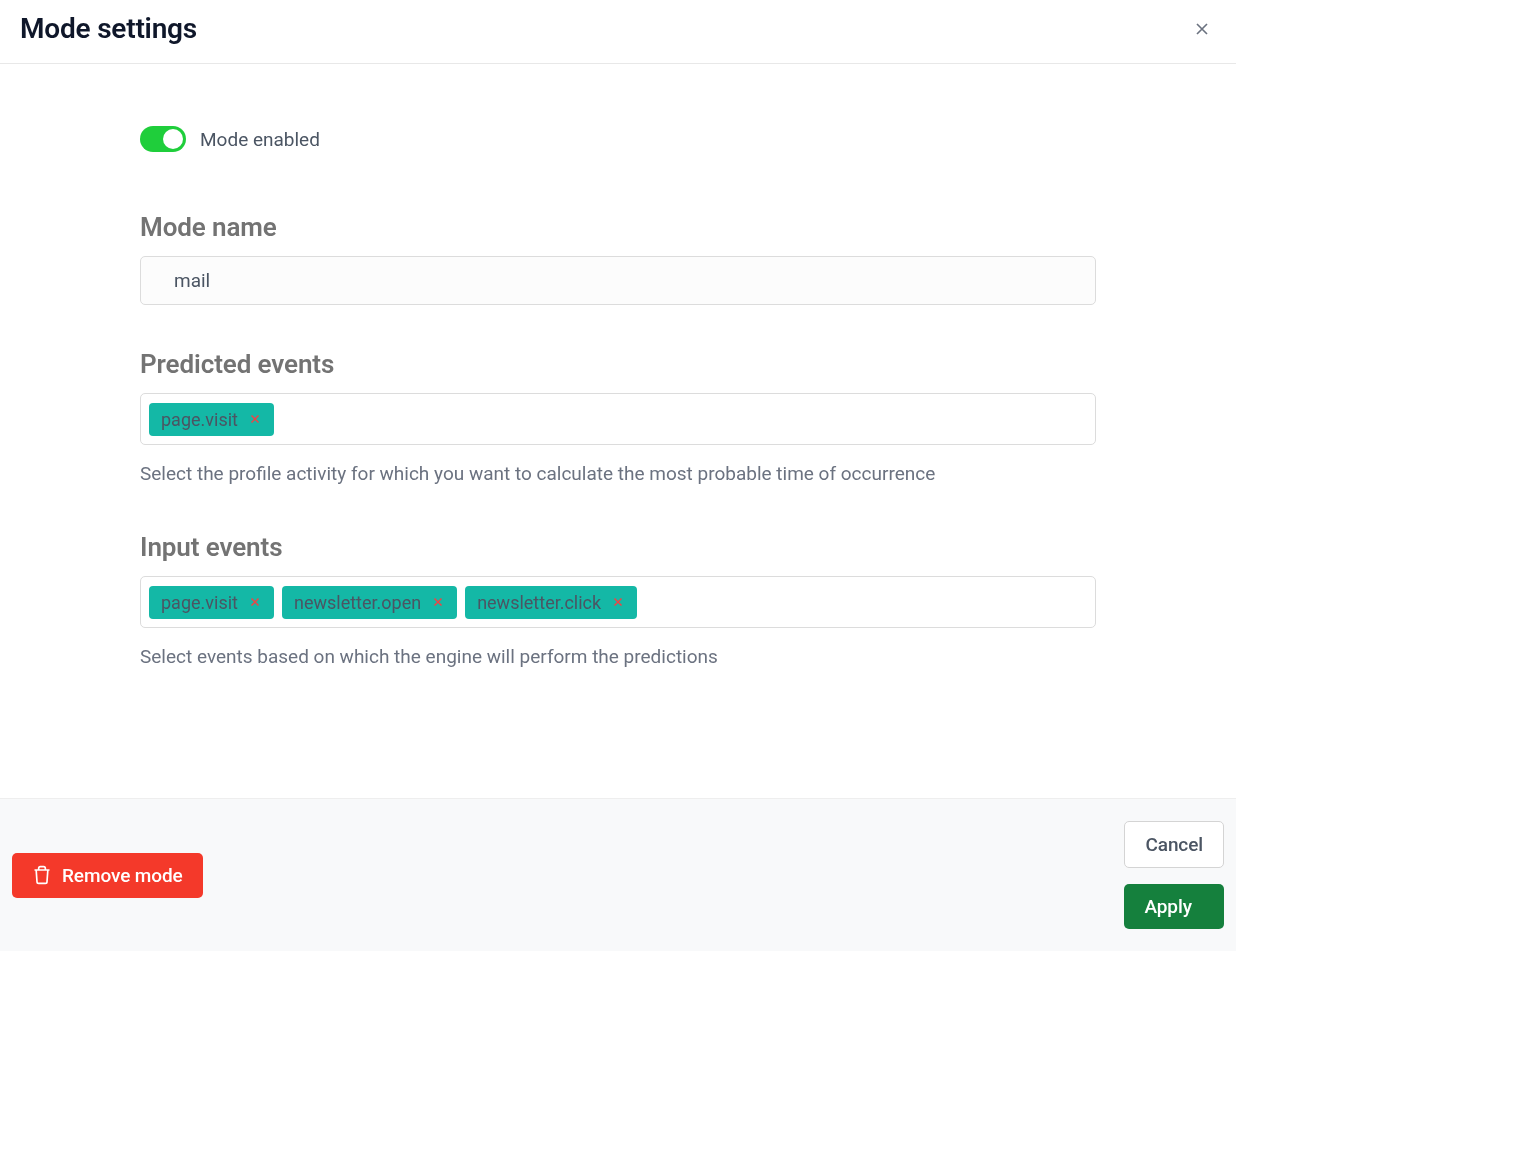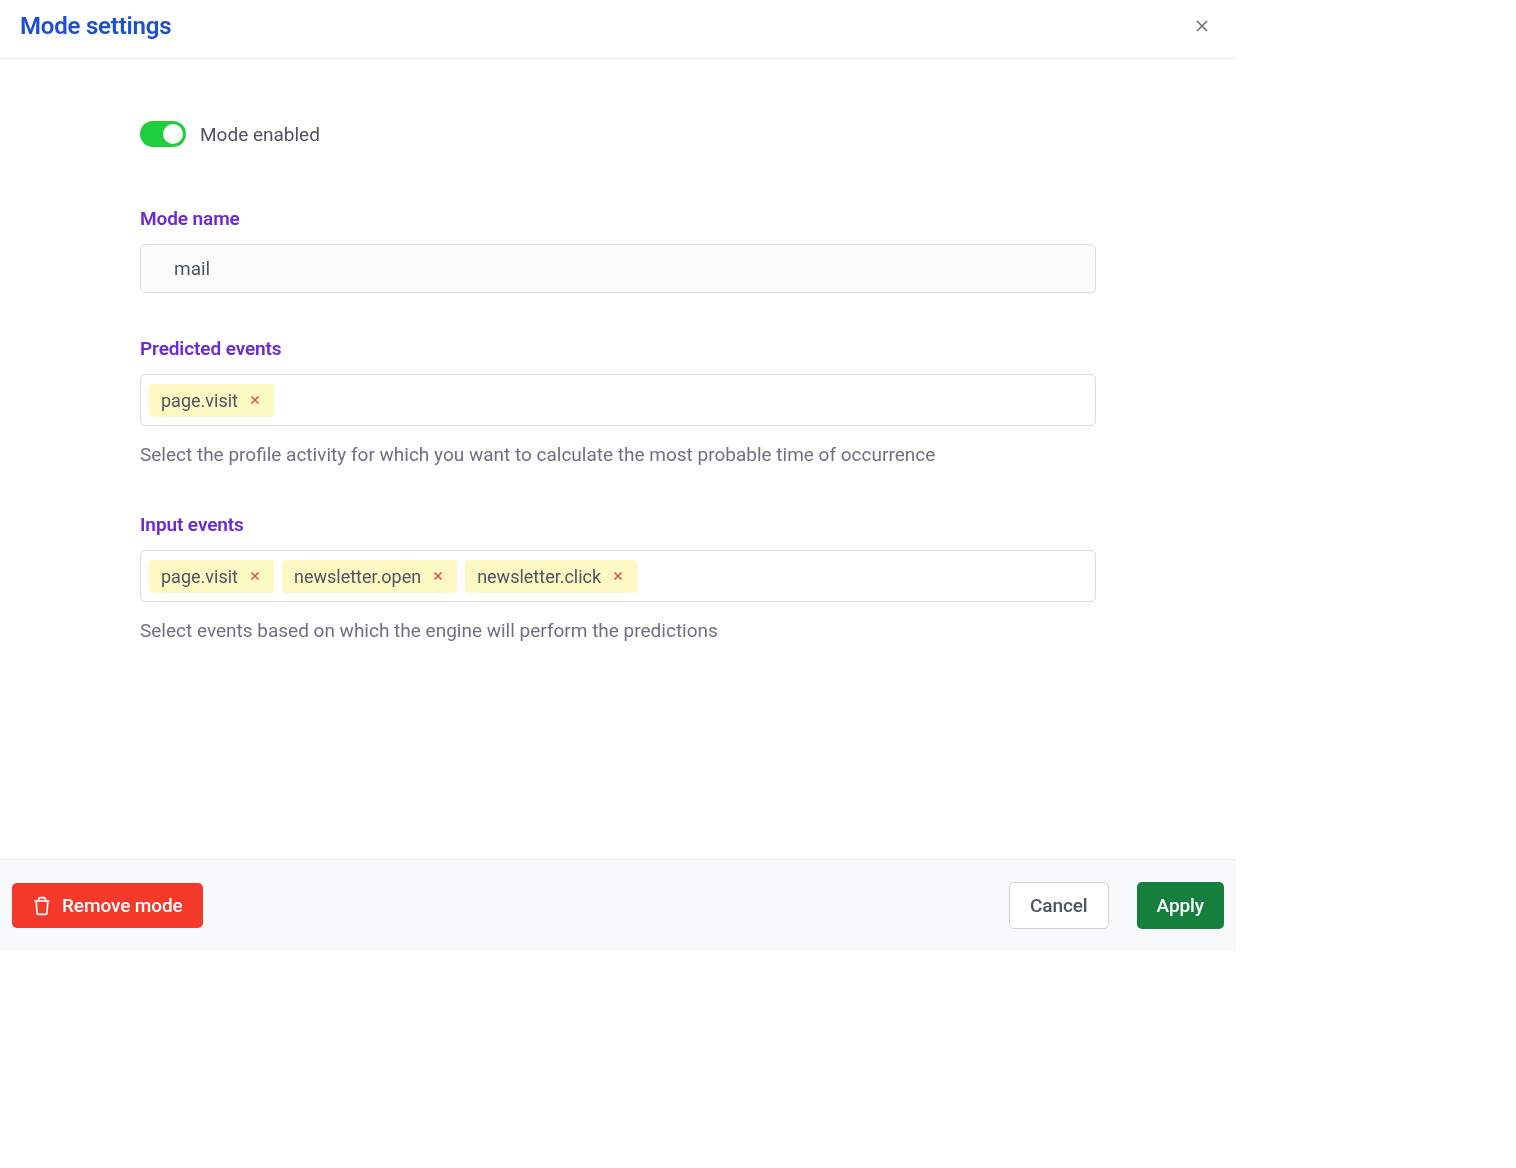--- a/index.html
+++ b/index.html
@@ -17,23 +17,23 @@
       flex-direction: column;
     }
     .header {
       display: flex;
       align-items: center;
       justify-content: space-between;
       padding: 12px 20px 18px 20px;
       border-bottom: 1px solid #e8e8e8;
     }
     .header-title {
-      font-size: 24px;
+      font-size: 28px;
       font-weight: 600;
-      color: #1d4ed8;
+      color: #0f172a;
       letter-spacing: -0.2px;
     }
     .close-btn {
       color: #6b7280;
       cursor: pointer;
       display: flex;
       align-items: center;
       justify-content: center;
       width: 28px;
       height: 28px;
@@ -74,23 +74,23 @@
     }
     .toggle-label {
       font-size: 19px;
       color: #4b5563;
       font-weight: 400;
     }
     .field-group {
       margin-bottom: 44px;
     }
     .field-label {
-      font-size: 19px;
+      font-size: 26px;
       font-weight: 600;
-      color: #6d28d9;
+      color: #737373;
       margin-bottom: 14px;
       letter-spacing: -0.1px;
     }
     .text-input {
       width: 100%;
       padding: 12px 33px;
       font-size: 19px;
       color: #4b5563;
       background: #fcfcfc;
       border: 1px solid #dcdcdc;
@@ -108,21 +108,21 @@
       display: flex;
       flex-wrap: wrap;
       gap: 8px;
       align-items: center;
     }
     .tag {
       display: inline-flex;
       align-items: center;
       gap: 10px;
       padding: 6px 12px;
-      background: #fef9c3;
+      background: #14b8a6;
       border-radius: 4px;
       font-size: 18px;
       color: #4b5563;
     }
     .tag-remove {
       display: inline-flex;
       align-items: center;
       justify-content: center;
       cursor: pointer;
       color: #ef4444;
@@ -167,21 +167,22 @@
     }
     .btn-danger svg {
       width: 20px;
       height: 22px;
       stroke: #ffffff;
       stroke-width: 2;
       fill: none;
     }
     .footer-right {
       display: flex;
-      gap: 28px;
+      gap: 16px;
+      flex-direction: column;
     }
     .btn-cancel {
       background: #ffffff;
       color: #4b5563;
       border: 1px solid #d4d4d4;
     }
     .btn-primary {
       background: #15803d;
       color: #ffffff;
     }

